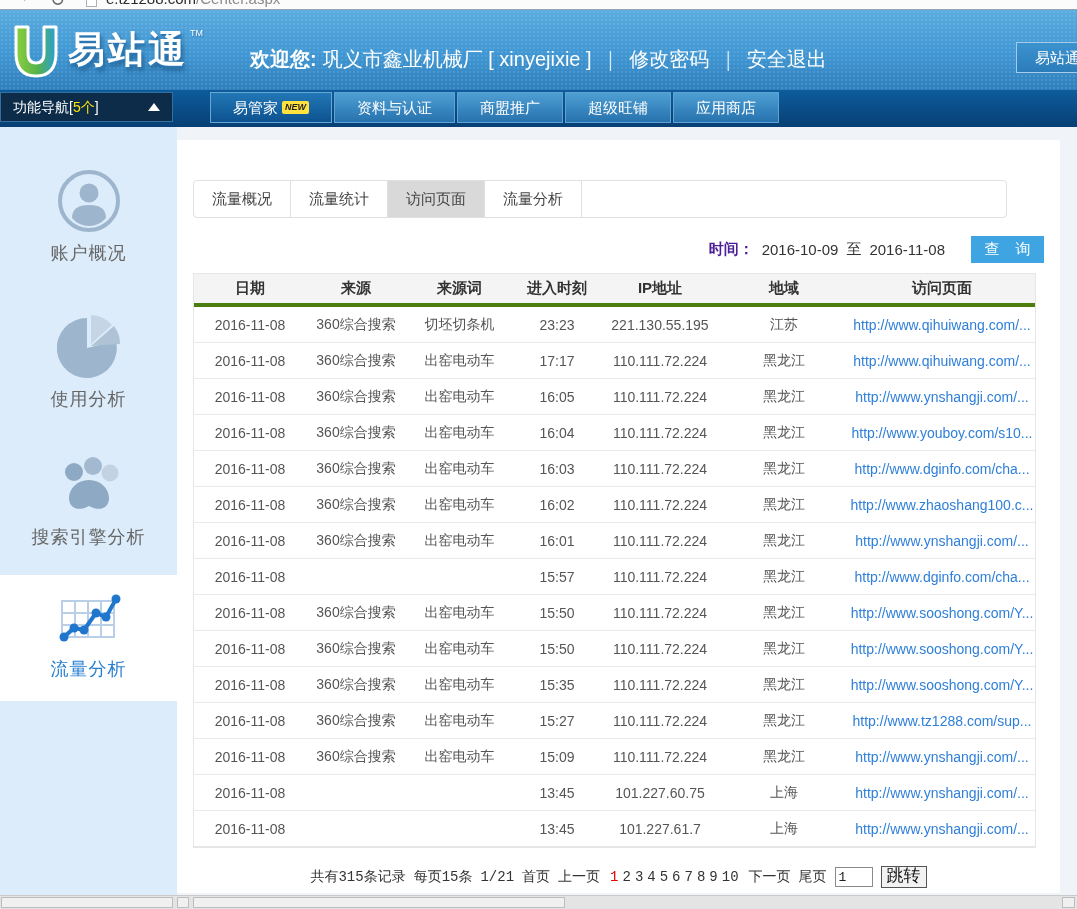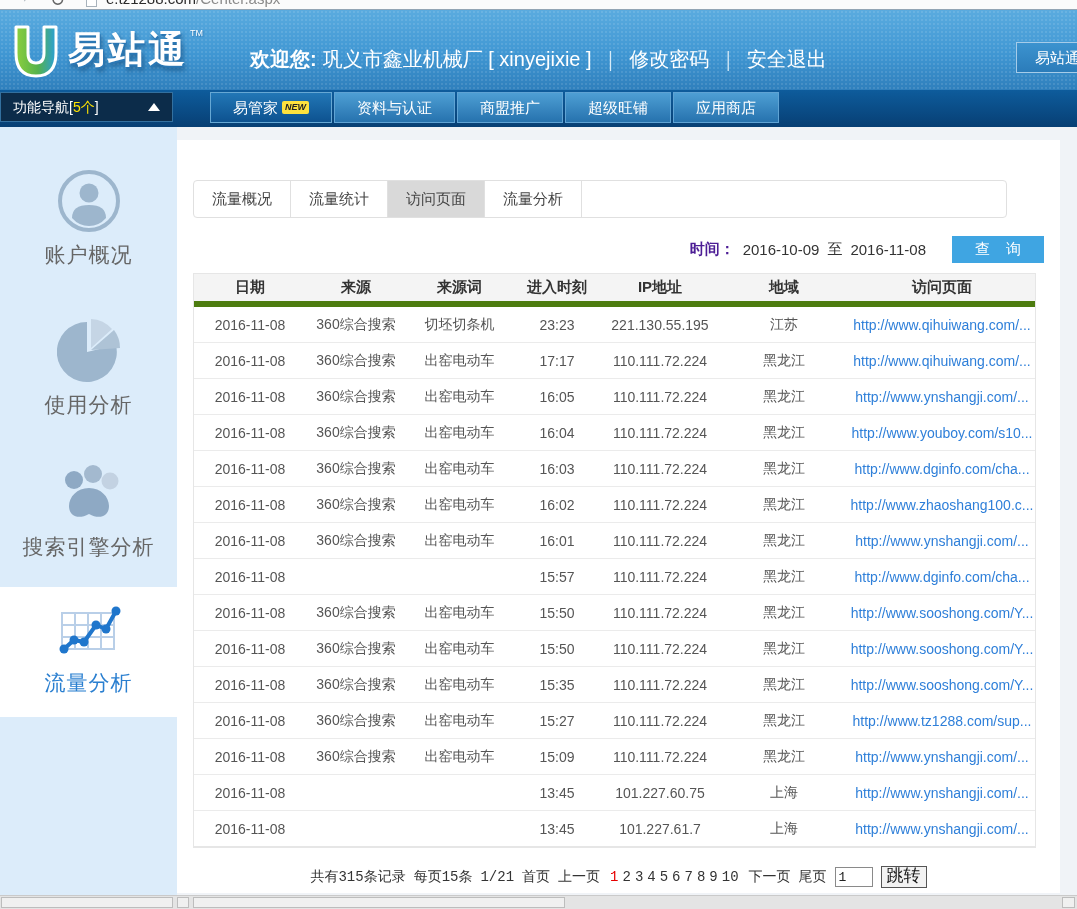--- a/index.html
+++ b/index.html
@@ -44,21 +44,21 @@
   .nav-tab { height:31px; line-height:29px; text-align:center; color:#fff; font-size:15px; margin-right:2px; cursor:pointer;
     background:linear-gradient(180deg,#4e9fd4,#2672ae); border:1px solid #5fa3d4; padding:0 22px; white-space:nowrap; }
   .nav-tab.active { background:linear-gradient(180deg,#2277b6,#0d5290); border-color:#66a8d4; }
   .badge-new { display:inline-block; background:#ffe23d; color:#222; font-size:9px; font-weight:bold; font-style:italic;
     line-height:11px; padding:1px 3px; border-radius:2px; vertical-align:3px; margin-left:4px; }
 
   
   .body-row { display:flex; height:768px; background:#f0f3f7; }
   .sidebar { width:177px; background:#dcecfa; }
   .side-item { text-align:center; padding:12px 0; cursor:pointer; }
-  .side-item .lbl { display:block; margin-top:8px; font-size:21px; color:#666; letter-spacing:1px; }
+  .side-item .lbl { display:block; margin-top:8px; font-size:18px; color:#666; letter-spacing:1px; }
   .si-1 { margin-top:30px; }
   .si-2 { margin-top:24px; }
   .si-3 { margin-top:20px; }
   .side-item.active { background:#fff; margin-top:14px; padding:16px 0 20px; }
   .side-item.active .lbl { color:#2a7fd0; }
 
   .main { flex:1; position:relative; }
   .card { position:absolute; left:0; top:13px; right:17px; bottom:2px; background:#fff; }
 
   
@@ -66,29 +66,29 @@
     border:1px solid #e0e0e0; border-radius:4px; background:#fff; }
   .ctab { width:97px; text-align:center; line-height:36px; font-size:15px; color:#444; cursor:pointer;
     border-right:1px solid #e0e0e0; }
   .ctab.active { background:#d9d9d9; }
 
   
   .filter-row { display:flex; justify-content:flex-end; align-items:center; margin:18px 16px 0 0; height:27px; }
   .filter-row .flabel { font-size:15px; font-weight:bold; color:#4c1d95; margin-right:8px; }
   .filter-row .fdate { font-size:15px; color:#333; cursor:pointer; }
   .filter-row .fto { font-size:15px; color:#333; margin:0 8px; }
-  .btn-search { width:92px; height:27px; margin-left:26px; background:#3fa5e2; color:#fff; border:none;
+  .btn-search { width:73px; height:27px; margin-left:26px; background:#3fa5e2; color:#fff; border:none;
     font-size:15px; letter-spacing:6px; padding-left:6px; cursor:pointer; }
 
   
   .tbl { margin:10px 24px 0 16px; border:1px solid #e6e6e6; }
   .tr { display:grid; grid-template-columns:112px 100px 107px 88px 118px 130px 1fr; align-items:center;
     height:36px; border-bottom:1px solid #ebebeb; font-size:14px; color:#555; text-align:center; }
   .tr:last-child { border-bottom:1px solid #e6e6e6; }
-  .tr.head { background:#f4f4f4; height:33px; border-bottom:6px solid #4d7c0f; font-weight:bold; color:#333; font-size:15px; }
+  .tr.head { background:#f4f4f4; height:33px; border-bottom:4px solid #4d7c0f; font-weight:bold; color:#333; font-size:15px; }
   .tr .link { color:#2e7fd9; cursor:pointer; }
 
   
   .pager { display:flex; justify-content:center; align-items:center; margin-top:18px; font-size:14px; color:#333; }
   .pager > * { margin:0 4px;font-family:Liberation Mono, monospace; }
   .pager .nav-word { cursor:pointer; }
   .pg-num { cursor:pointer; padding:0 2px; }
   .pg-num.current { color:#e60000; }
   .jump-input { width:38px; height:20px; border:1px solid #8a8a8a; font-size:13px; padding-left:3px; color:#222; background:#fff; }
   .jump-btn { height:22px; line-height:20px; padding:0 5px; background:#f2f2f2; border:1px solid #555;

